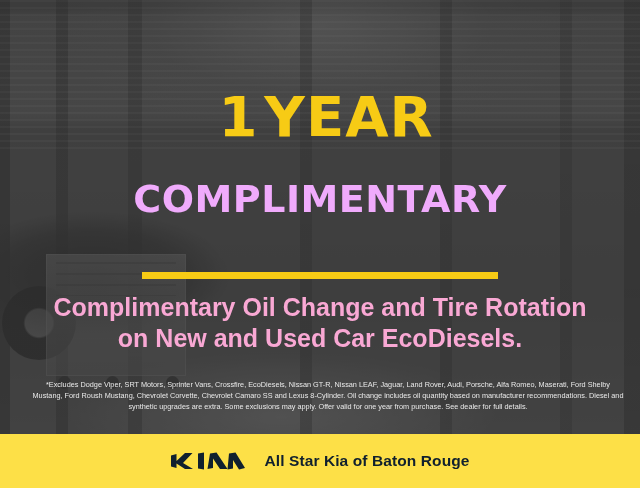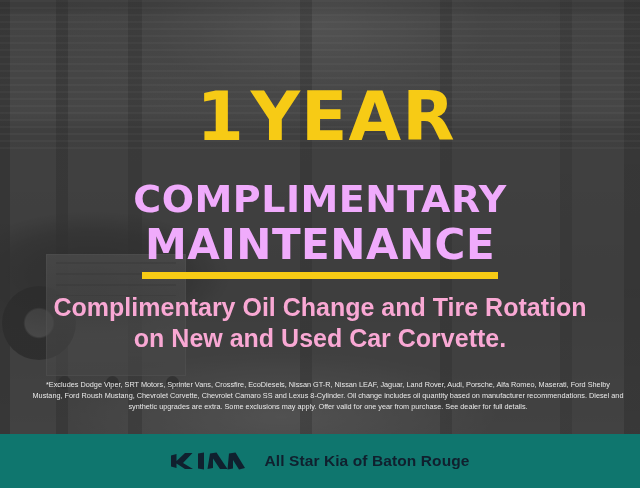--- a/index.html
+++ b/index.html
@@ -132,21 +132,21 @@
     text-align: center;
   }
 
   .headline-year {
     position: absolute;
     left: 0; right: 0;
     top: 74px;
     color: #f7cb15;
     font-family: "DejaVu Sans", sans-serif;
     font-weight: 700;
-    font-size: 68px;
+    font-size: 56px;
     line-height: 86px;
     letter-spacing: 1px;
     padding-left: 12px;
   }
   .headline-year .num { margin-right: 6px; }
 
   .headline-sub1,
   .headline-sub2 {
     position: absolute;
     left: 0; right: 0;
@@ -195,21 +195,21 @@
     font-size: 7.3px;
     line-height: 11px;
     text-align: center;
   }
 
   
   .footer {
     position: absolute;
     left: 0; top: 434px;
     width: 640px; height: 54px;
-    background: #0f766e;
+    background: #fde047;
     display: flex;
     align-items: center;
     justify-content: center;
     gap: 18px;
   }
 
   .kia-logo {
     display: block;
     width: 76px;
     height: 22px;
@@ -244,27 +244,26 @@
     <div class="photo-scrim"></div>
 
     <div class="hero-copy">
 
       <div class="headline-year">
         <span class="num">1</span><span>YEAR</span>
       </div>
 
       <div class="headline-sub1">COMPLIMENTARY</div>
 
-      <div class="headline-sub2">MAINTENANCE</div>
 
       <div class="divider"></div>
 
       <div class="subhead">
         <div>Complimentary Oil Change and Tire Rotation</div>
-        <div>on New and Used Car Corvette.</div>
+        <div>on New and Used Car EcoDiesels.</div>
       </div>
 
       <div class="disclaimer">*Excludes Dodge Viper, SRT Motors, Sprinter Vans, Crossfire, EcoDiesels, Nissan GT-R, Nissan LEAF, Jaguar, Land Rover, Audi, Porsche, Alfa Romeo, Maserati, Ford Shelby Mustang, Ford Roush Mustang, Chevrolet Corvette, Chevrolet Camaro SS and Lexus 8-Cylinder. Oil change includes oil quantity based on manufacturer recommendations. Diesel and synthetic upgrades are extra. Some exclusions may apply. Offer valid for one year from purchase. See dealer for full details.</div>
 
     </div>
   </div>
 
   <div class="footer">
 
     <span>

